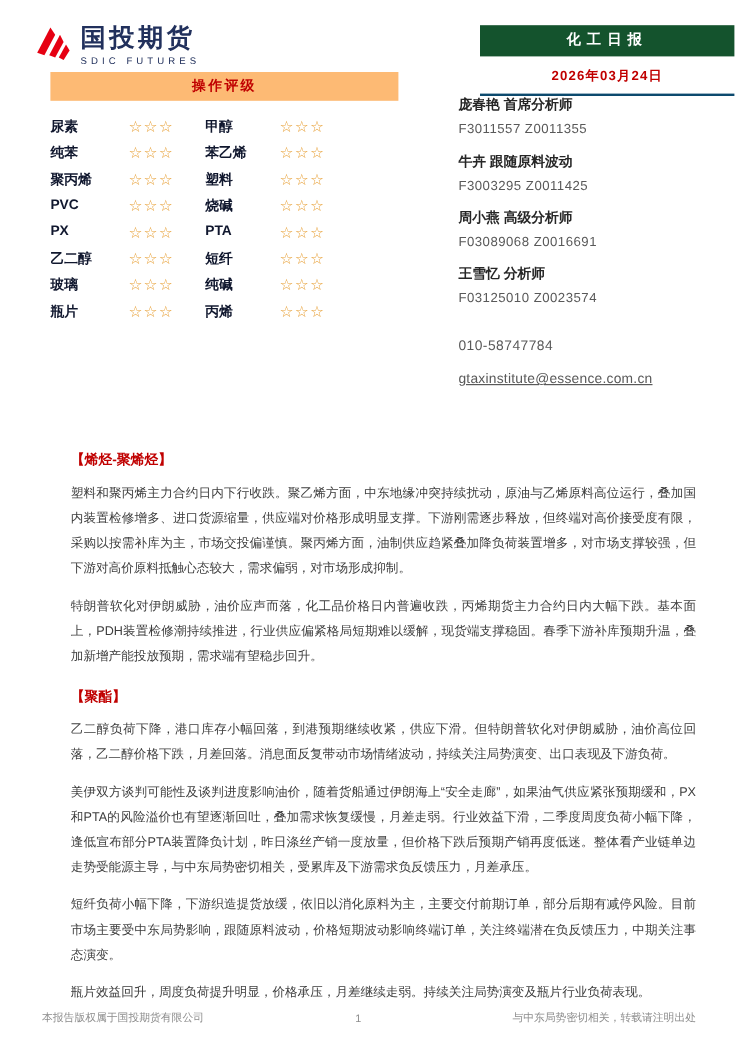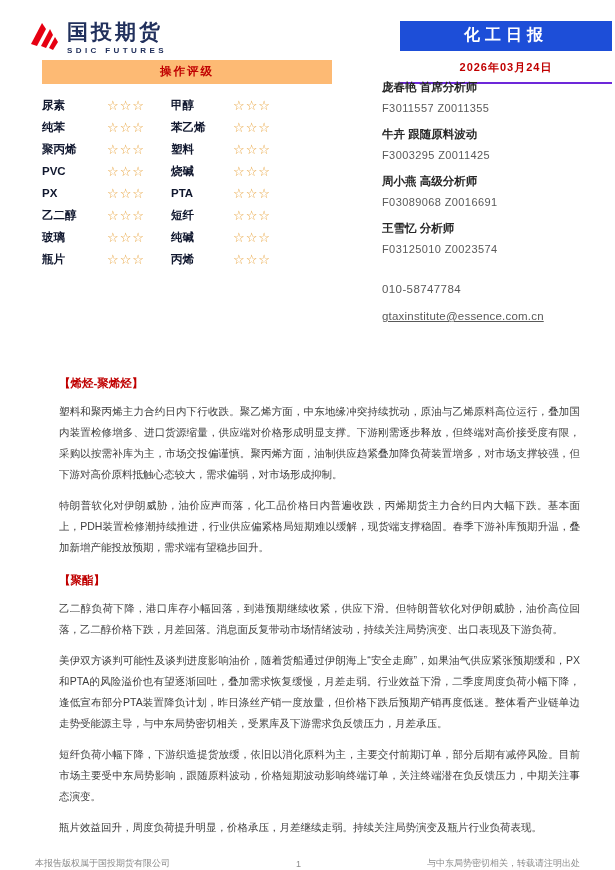--- a/index.html
+++ b/index.html
@@ -4,25 +4,25 @@
 <style>
   * { margin:0; padding:0; box-sizing:border-box; }
   html, body { background:#ffffff; }
   body { font-family:"Liberation Sans","DejaVu Sans",sans-serif; }
   .page { position:relative; width:615px; height:870px; background:#ffffff; margin:0 auto; overflow:hidden; }
 
   
   .top { position:relative; height:368px; }
   .logo { position:absolute; left:30px; top:20px; display:flex; gap:7px; align-items:flex-start; }
   .logo-cn { font-size:21px; font-weight:bold; color:#21305c; letter-spacing:3px; line-height:1.1; }
-  .logo-en { font-size:8px; color:#21305c; letter-spacing:3.4px; margin-top:3px;font-weight:bold; }
+  .logo-en { font-size:8px; color:#21305c; letter-spacing:3.4px; margin-top:3px; }
 
   .title-box { position:absolute; left:400px; top:21px; width:212px; }
-  .title-bar { background:#1d4ed8; color:#ffffff; text-align:center; font-size:16px; font-weight:bold; padding:4px 0 5px; letter-spacing:5px; }
-  .date { color:#c00000; text-align:center; font-size:11px; font-weight:bold; padding:9px 0 7px; border-bottom:2px solid #6d28d9; letter-spacing:1px; }
+  .title-bar { background:#14532d; color:#ffffff; text-align:center; font-size:12px; font-weight:bold; padding:4px 0 5px; letter-spacing:5px; }
+  .date { color:#c00000; text-align:center; font-size:11px; font-weight:bold; padding:9px 0 7px; border-bottom:2px solid #0c4a6e; letter-spacing:1px; }
 
   .ratings { position:absolute; left:42px; top:60px; width:290px; }
   .ratings-header { background:#fdba74; color:#c00000; text-align:center; font-weight:bold; font-size:11.5px; padding:4px 0 5px; letter-spacing:2px; }
   .ratings-body { margin-top:10px; }
   .rating-row { display:grid; grid-template-columns:65px 64px 62px 1fr; align-items:center; height:22px; }
   .prod { font-weight:bold; font-size:11.5px; color:#10172e; }
   .stars { color:#e8a33d; font-size:13px; letter-spacing:1px; line-height:1; }
 
   .analysts { position:absolute; left:382px; top:80px; width:220px; }
   .analyst { margin-bottom:13px; }
@@ -30,21 +30,21 @@
   .analyst-ids { font-size:11px; color:#595959; letter-spacing:0.4px; }
   .phone { font-size:11.5px; color:#595959; margin-top:28px; letter-spacing:0.4px; }
   .email { font-size:11.5px; color:#595959; margin-top:15px; text-decoration:underline; letter-spacing:0.2px; cursor:pointer; }
 
   
   .content { padding:0 35px;margin-left:24px; }
   .section-heading { color:#c00000; font-weight:bold; font-size:11.5px; margin:8px 0 10px; }
   .section-heading.second { margin-top:15px; }
   .content p { font-size:10.5px; line-height:21px; color:#3d3d3d; text-align:justify; margin-bottom:10px; }
 
-  .footer { position:absolute; left:35px; right:35px; bottom:0; display:flex; justify-content:space-between; align-items:center; font-size:9px; color:#8c8c8c; }
+  .footer { position:absolute; left:35px; right:35px; bottom:15px; display:flex; justify-content:space-between; align-items:center; font-size:9px; color:#8c8c8c; }
 </style>
 </head>
 <body>
 
 <div class="page">
 
   <div class="top">
 
     <div class="logo">
       <svg width="30" height="32" viewBox="0 0 30 32" aria-hidden="true">

